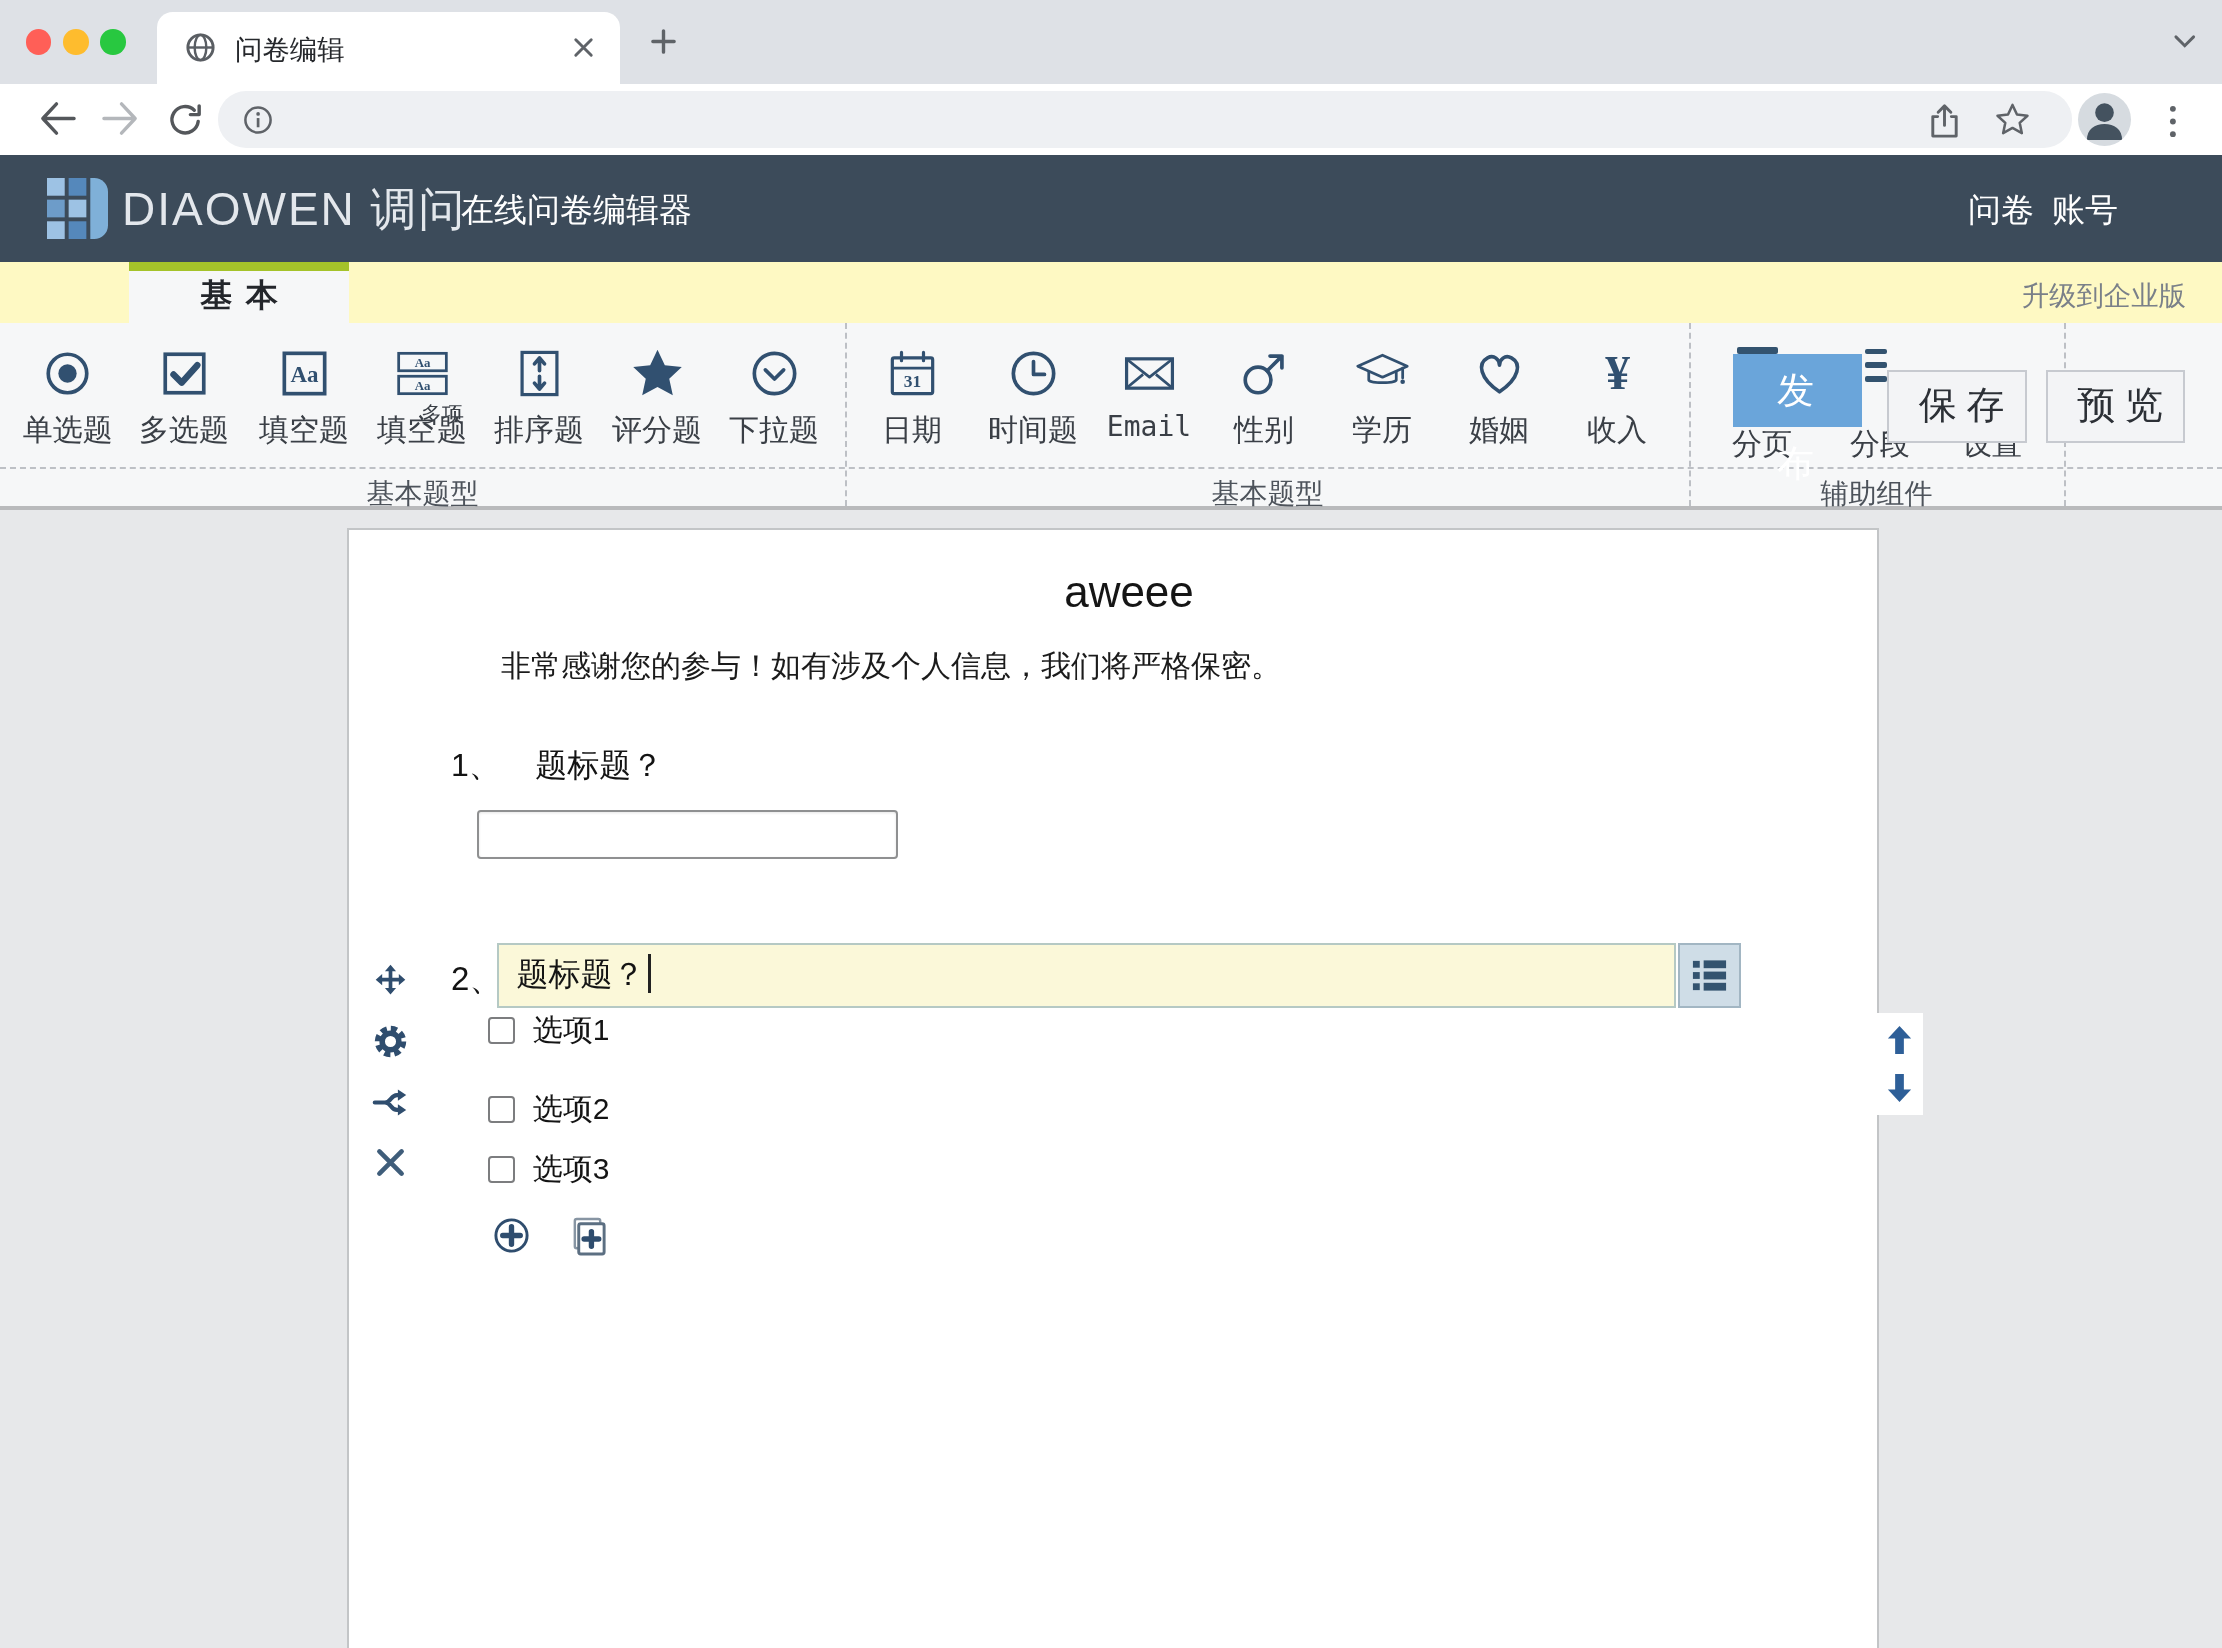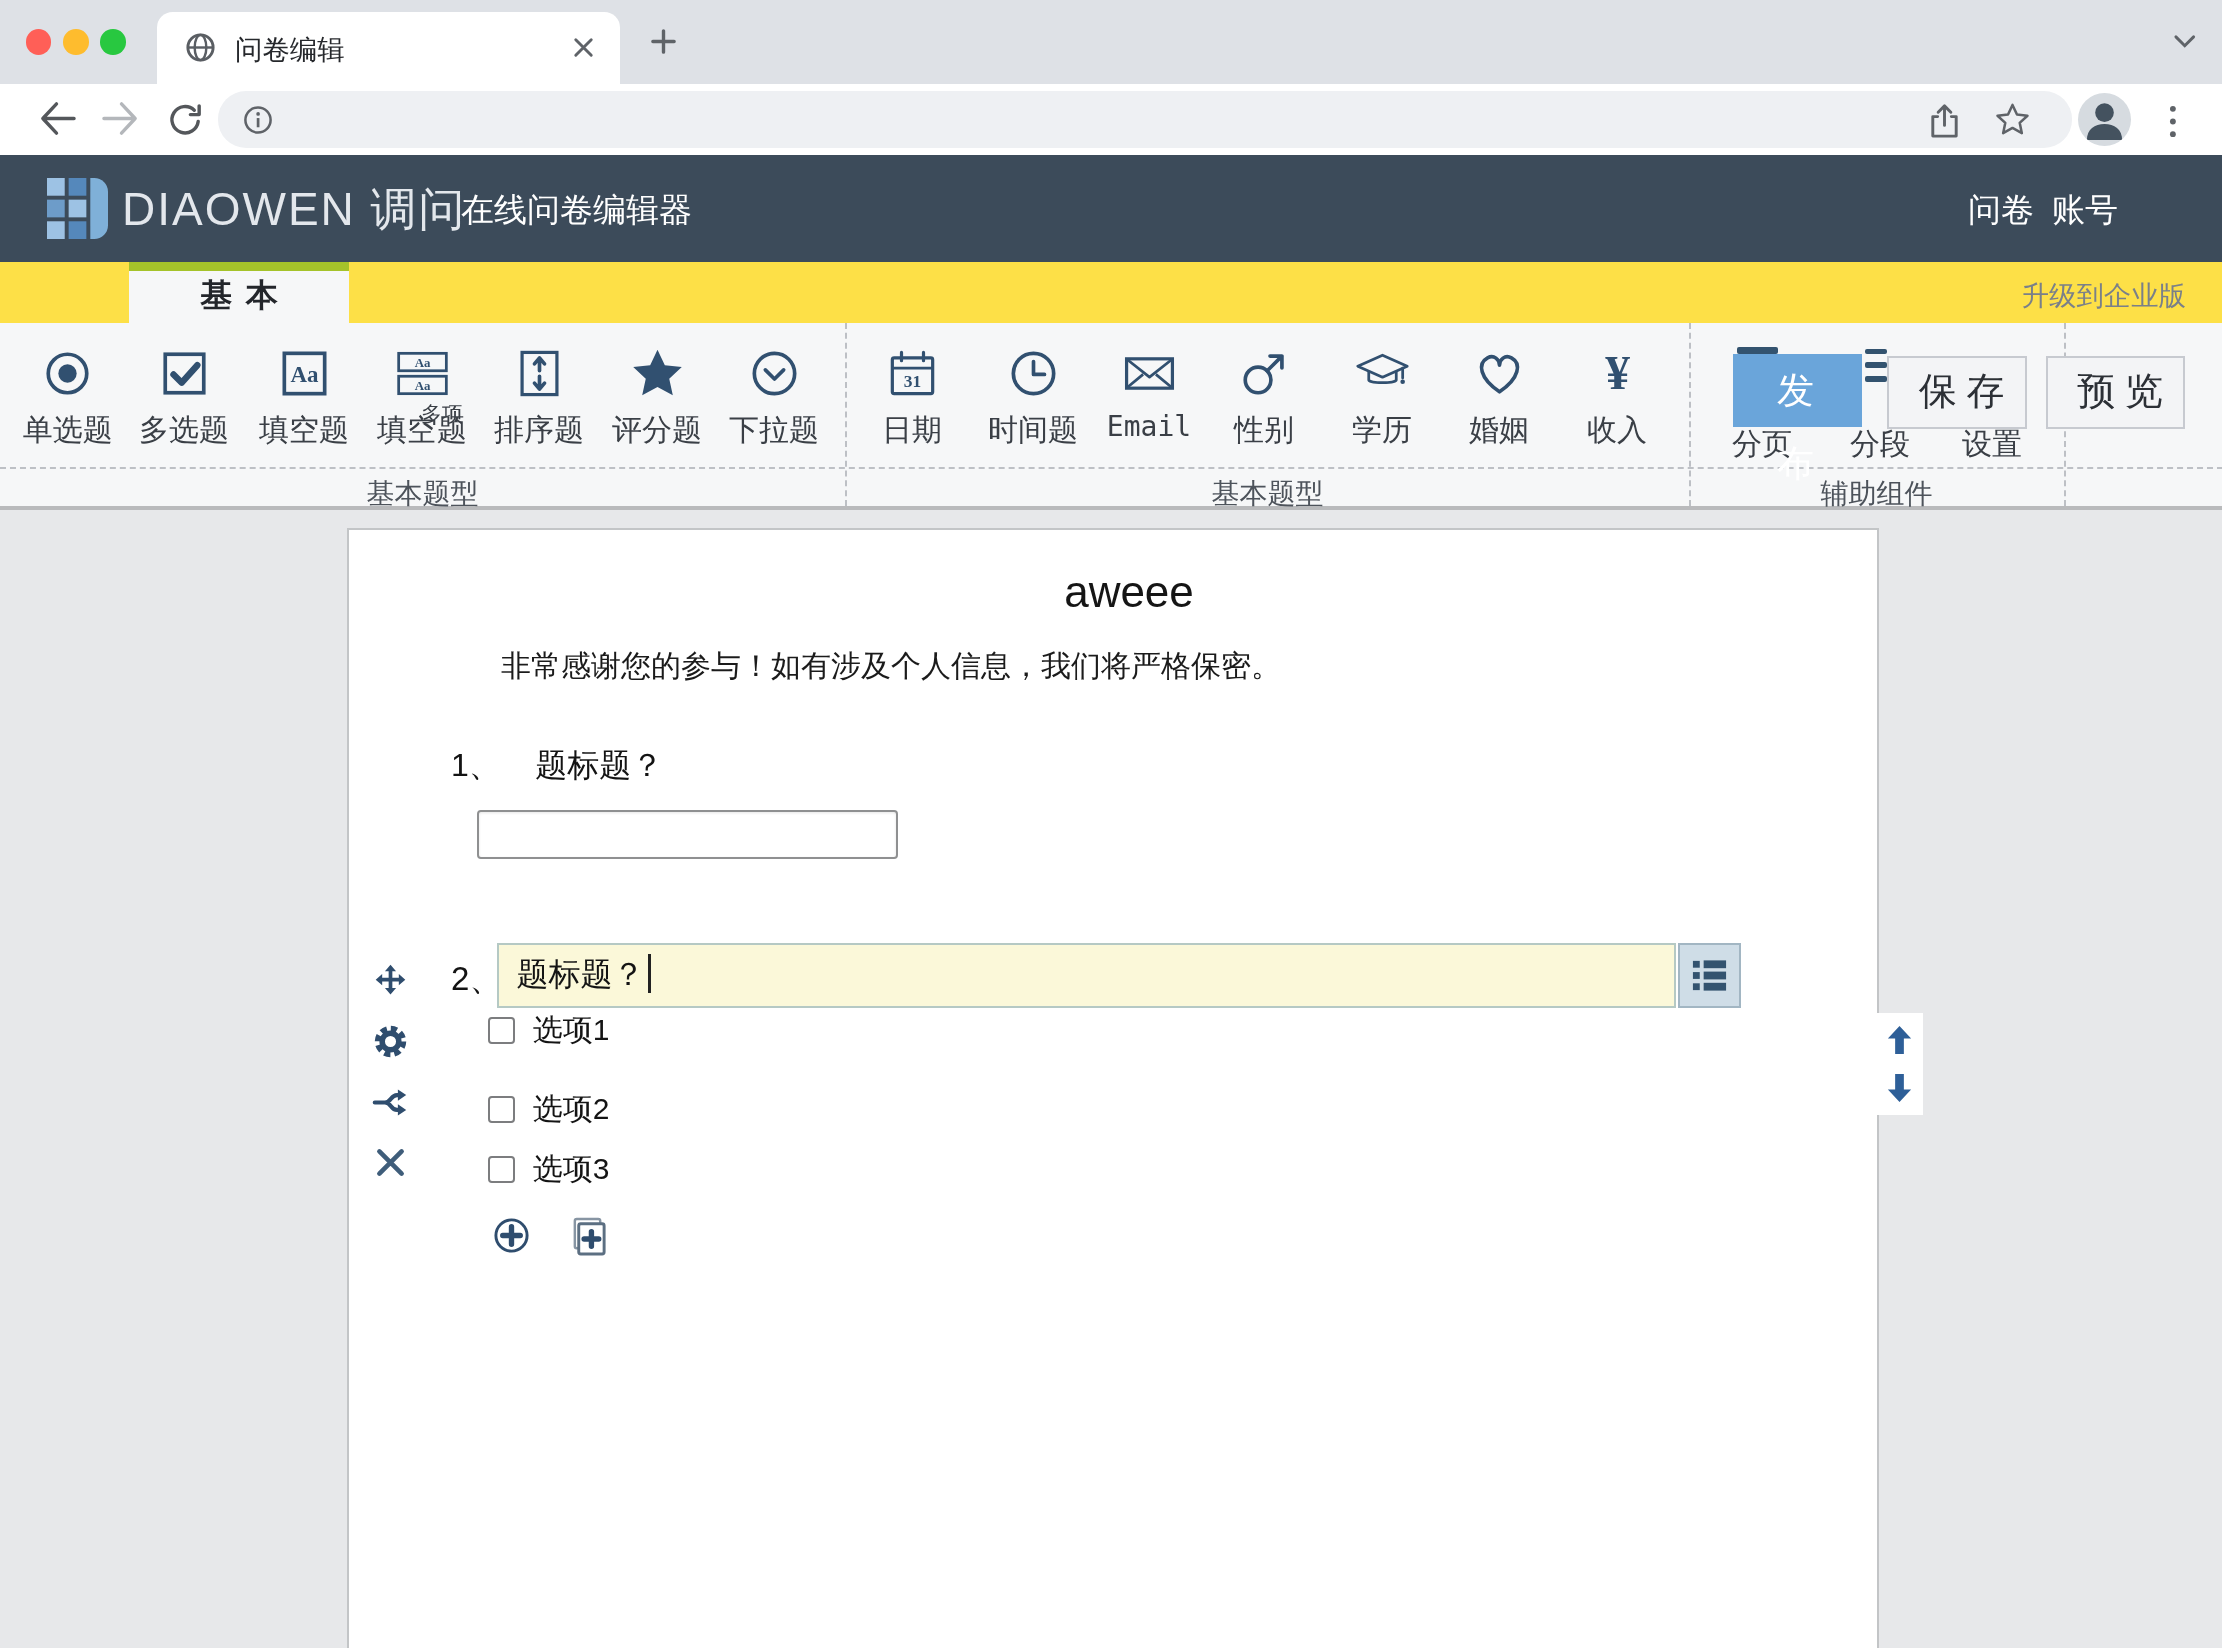--- a/index.html
+++ b/index.html
@@ -37,21 +37,21 @@
 
   
   .appheader { position: absolute; left: 0; right: 0; top: 155px; height: 107px; background: #3c4b5a; padding-left: 34px; }
   .logo { position: absolute; left: 47px; top: 22.5px; }
   .brand { position: absolute; left: 122px; top: 23.5px; font-size: 46px; color: #e3e7ec; letter-spacing: 2px; font-weight: 400; }
   .apptitle { position: absolute; left: 461px; top: 33px; font-size: 33px; color: #ffffff; }
   .hnav { position: absolute; top: 33px; font-size: 33px; color: #ffffff; cursor: pointer; }
   .hnav-survey { left: 1968px; } .hnav-account { left: 2052px; }
 
   
-  .tabrow { position: absolute; left: 0; right: 0; top: 262px; height: 62px; background: #fde047; text-decoration: underline; }
+  .tabrow { position: absolute; left: 0; right: 0; top: 262px; height: 62px; background: #fef9c3; text-decoration: underline; }
   .ribbon-tab { position: absolute; left: 129px; top: 0; width: 220px; height: 62px; background: #f6f7f8;
     border-top: 9.8px solid #a5c32a; text-align: center; font-size: 32px; font-weight: bold; color: #23262b;
     letter-spacing: 13.7px; padding-left: 13.7px; line-height: 49px; }
   .upgrade { position: absolute; right: 37px; top: 15.7px; font-size: 27.4px; color: #7a8089; cursor: pointer; }
 
   
   .toolbar { position: absolute; left: 0; right: 0; top: 323px; height: 187px; background: #f6f7f8; border-bottom: 4.9px solid #b9babc; }
   .vdash { position: absolute; top: 0; bottom: 0; width: 0; border-left: 2px dashed #bdc0c5; }
   .hdash { position: absolute; left: 0; right: 0; top: 144px; height: 0; border-top: 2px dashed #bdc0c5; }
   .tb-item { position: absolute; top: 17.6px; width: 108px; text-align: center; cursor: pointer; }
@@ -63,21 +63,21 @@
   .gl-basic { left: 305px; } .gl-common { left: 1150px; } .gl-aux { left: 1759px; }
   .aux-partial { position: absolute; top: 101px; width: 118px; text-align: center; font-family: "Liberation Serif", serif; font-size: 30px; color: #3a3f46; z-index: 1; cursor: pointer; }
   .frag { position: absolute; z-index: 2; background: #33536f; border-radius: 2px; }
   .frag-a { left: 1737px; top: 23.5px; width: 41px; height: 7.8px; }
   .frag-b1 { left: 1865px; top: 25.5px; width: 21.6px; height: 5.9px; }
   .frag-b2 { left: 1865px; top: 39px; width: 21.6px; height: 5.9px; }
   .frag-b3 { left: 1865px; top: 53px; width: 21.6px; height: 5.9px; }
   .rbtn { position: absolute; z-index: 3; text-align: center; font-family: "Liberation Serif", serif; cursor: pointer; }
   .btn-publish { left: 1733px; top: 31px; width: 129px; height: 73px; background: #6aa5da; color: #fff;
     font-size: 37px; line-height: 73px; letter-spacing: 25.5px; padding-left: 21.6px; }
-  .btn-save, .btn-preview { top: 33px; width: 140px; height: 73px; background: #f3f4f6; border: 2px solid #c7cad0;
+  .btn-save, .btn-preview { top: 47px; width: 140px; height: 73px; background: #f3f4f6; border: 2px solid #c7cad0;
     color: #2c3036; font-size: 38px; line-height: 67px; letter-spacing: 9.8px; padding-left: 19px; }
   .btn-save { left: 1887px; }
   .btn-preview { left: 2046px; width: 139px; }
 
   
   .canvas { position: absolute; left: 0; right: 0; top: 516px; bottom: 0; background: #e7e8ea; }
   .card { position: absolute; left: 347px; top: 11.8px; width: 1532px; height: 1127px; background: #fff; border: 2px solid #c3c5c7; border-bottom: none; }
   .survey-title { position: absolute; top: 37px; left: 0; width: 100%; text-align: center; font-size: 44px; font-weight: 500; color: #151515; padding-left: 32px; }
   .survey-note { position: absolute; top: 116px; left: 112px; font-size: 30px; color: #1b1b1b; margin-left: 40px; }
   .q1-row { position: absolute; top: 214px; left: 102px; font-size: 32px; color: #131313; }

